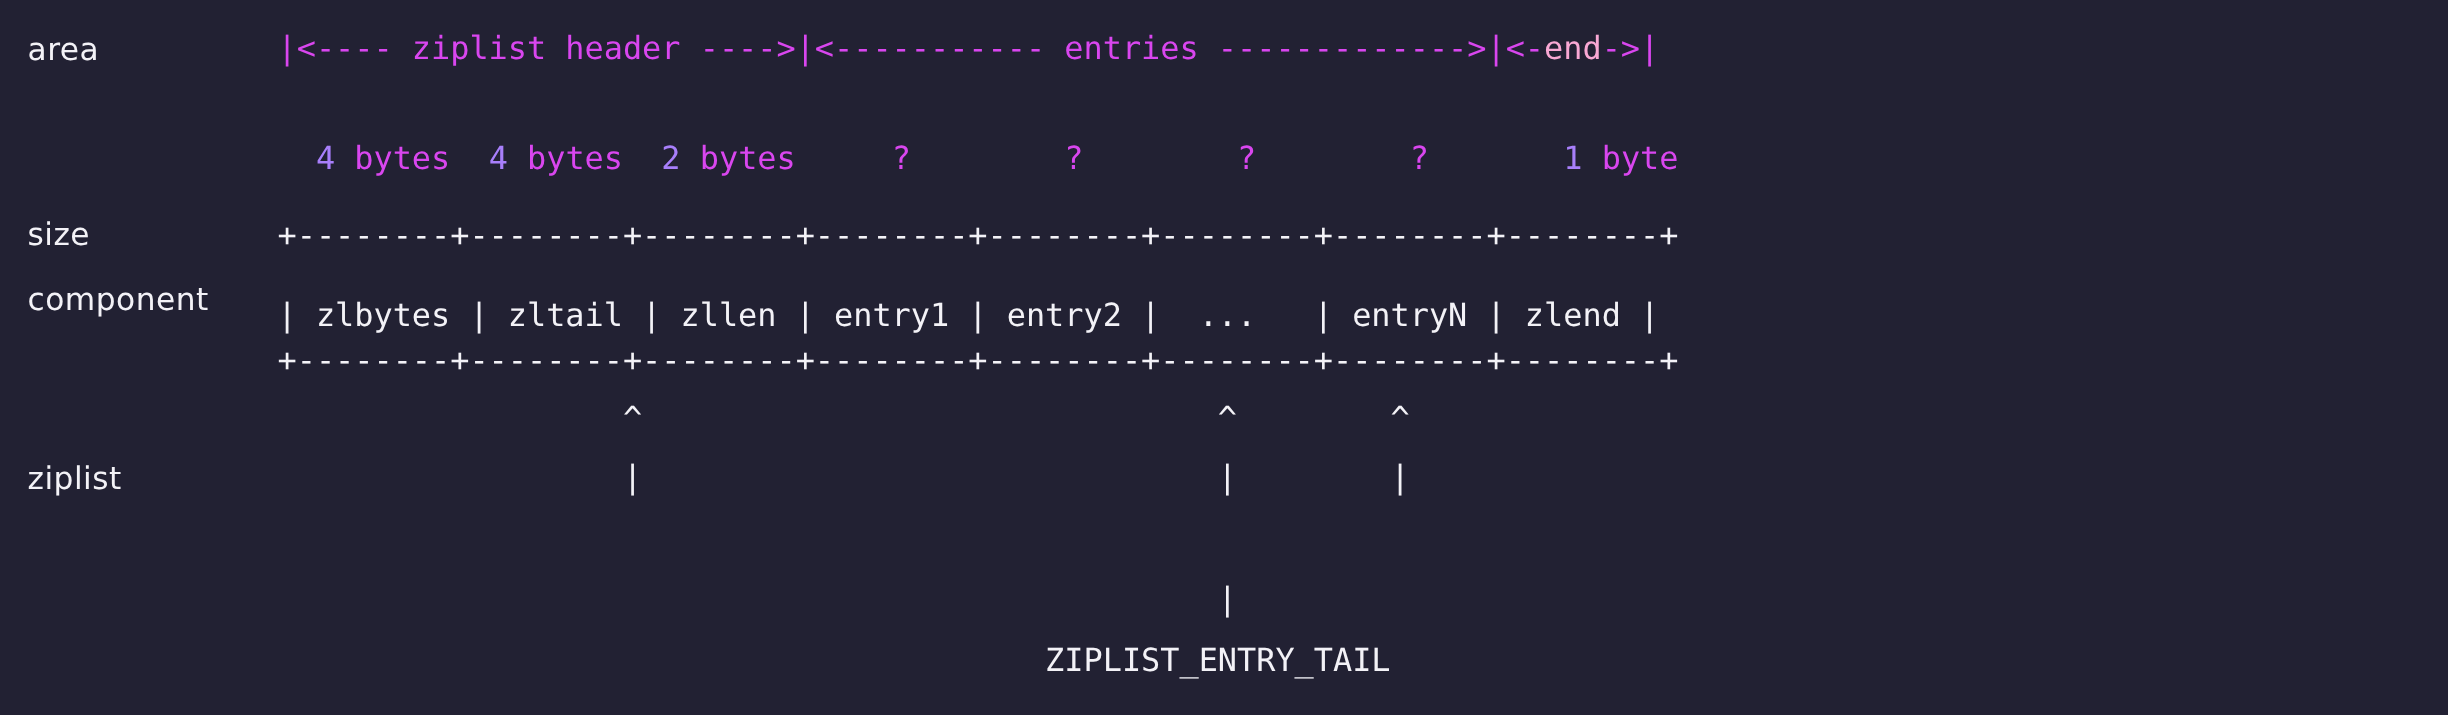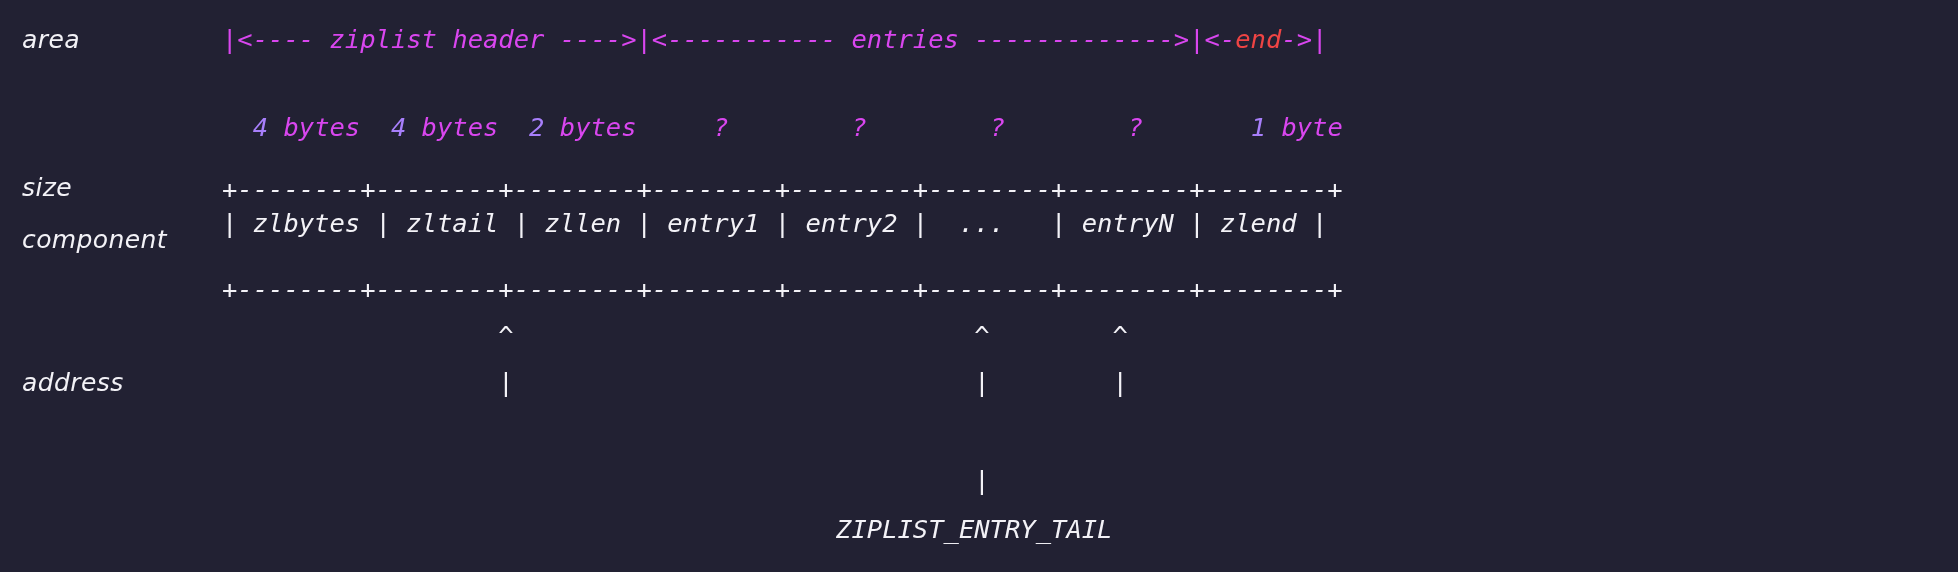--- a/index.html
+++ b/index.html
@@ -8,21 +8,20 @@
     padding: 0;
     background: #1b1a26;
   }
   #page {
     position: relative;
     width: 1958px;
     height: 572px;
     background: #222133;
     overflow: hidden;
     box-sizing: border-box;
-    font-style: italic;
   }
   .canvas {
     position: absolute;
     left: 0;
     top: 0;
     right: 0;
     bottom: 0;
     padding: 14px 0 0 0;
     box-sizing: border-box;
   }
@@ -51,21 +50,21 @@
     letter-spacing: 0px;
   }
 
   .num      { color: #a87ffb; }
   .kw-end   { color: #f0357f; }
   .plain    { color: #d946ef; }
 
   .line-area      { top: 27px; }
   .line-size      { top: 115px; }
   .line-rule-top  { top: 177px; }
-  .line-comp      { top: 211px; text-align: center; }
+  .line-comp      { top: 241px; text-align: center; }
   .line-rule-bot  { top: 277px; }
   .line-caret     { top: 323px; }
   .line-pipe1     { top: 370px; }
   .line-names1    { top: 419px; }
   .line-pipe2     { top: 468px; }
   .line-names2    { top: 517px; }
 
   .lbl-area    { top: 27px; }
   .lbl-size    { top: 127px; margin-top: 48px; }
   .lbl-comp    { top: 227px; }
@@ -76,23 +75,23 @@
 
 <div id="page" style="background: rgb(34, 33, 51); color: rgb(243, 242, 247);">
   <div class="canvas">
 
     <div class="rowlabel lbl-area">area</div>
 
     <div class="rowlabel lbl-size">size</div>
 
     <div class="rowlabel lbl-comp">component</div>
 
-    <div class="rowlabel lbl-addr">address</div>
+    <div class="rowlabel lbl-addr">ziplist</div>
 
-    <div class="mono line-area"><span class="plain">|&lt;---- ziplist header ----&gt;|&lt;----------- entries -------------&gt;|&lt;-</span><span class="kw-end" style="color: #ef4444;">end</span><span class="plain">-&gt;|</span></div>
+    <div class="mono line-area"><span class="plain">|&lt;---- ziplist header ----&gt;|&lt;----------- entries -------------&gt;|&lt;-</span><span class="kw-end" style="color: #f9a8d4;">end</span><span class="plain">-&gt;|</span></div>
 
     <div class="mono line-size"><span class="plain">  </span><span class="num" style="color: rgb(168, 127, 251);">4</span><span class="plain"> bytes  </span><span class="num" style="color: rgb(168, 127, 251);">4</span><span class="plain"> bytes  </span><span class="num" style="color: rgb(168, 127, 251);">2</span><span class="plain"> bytes     ?        ?        ?        ?       </span><span class="num" style="color: rgb(168, 127, 251);">1</span><span class="plain"> byte</span></div>
 
     <div class="mono line-rule-top">+--------+--------+--------+--------+--------+--------+--------+--------+</div>
 
     <div class="mono line-comp">| zlbytes | zltail | zllen | entry1 | entry2 |  ...   | entryN | zlend |</div>
 
     <div class="mono line-rule-bot">+--------+--------+--------+--------+--------+--------+--------+--------+</div>
 
     <div class="mono line-caret">                  ^                              ^        ^</div>

